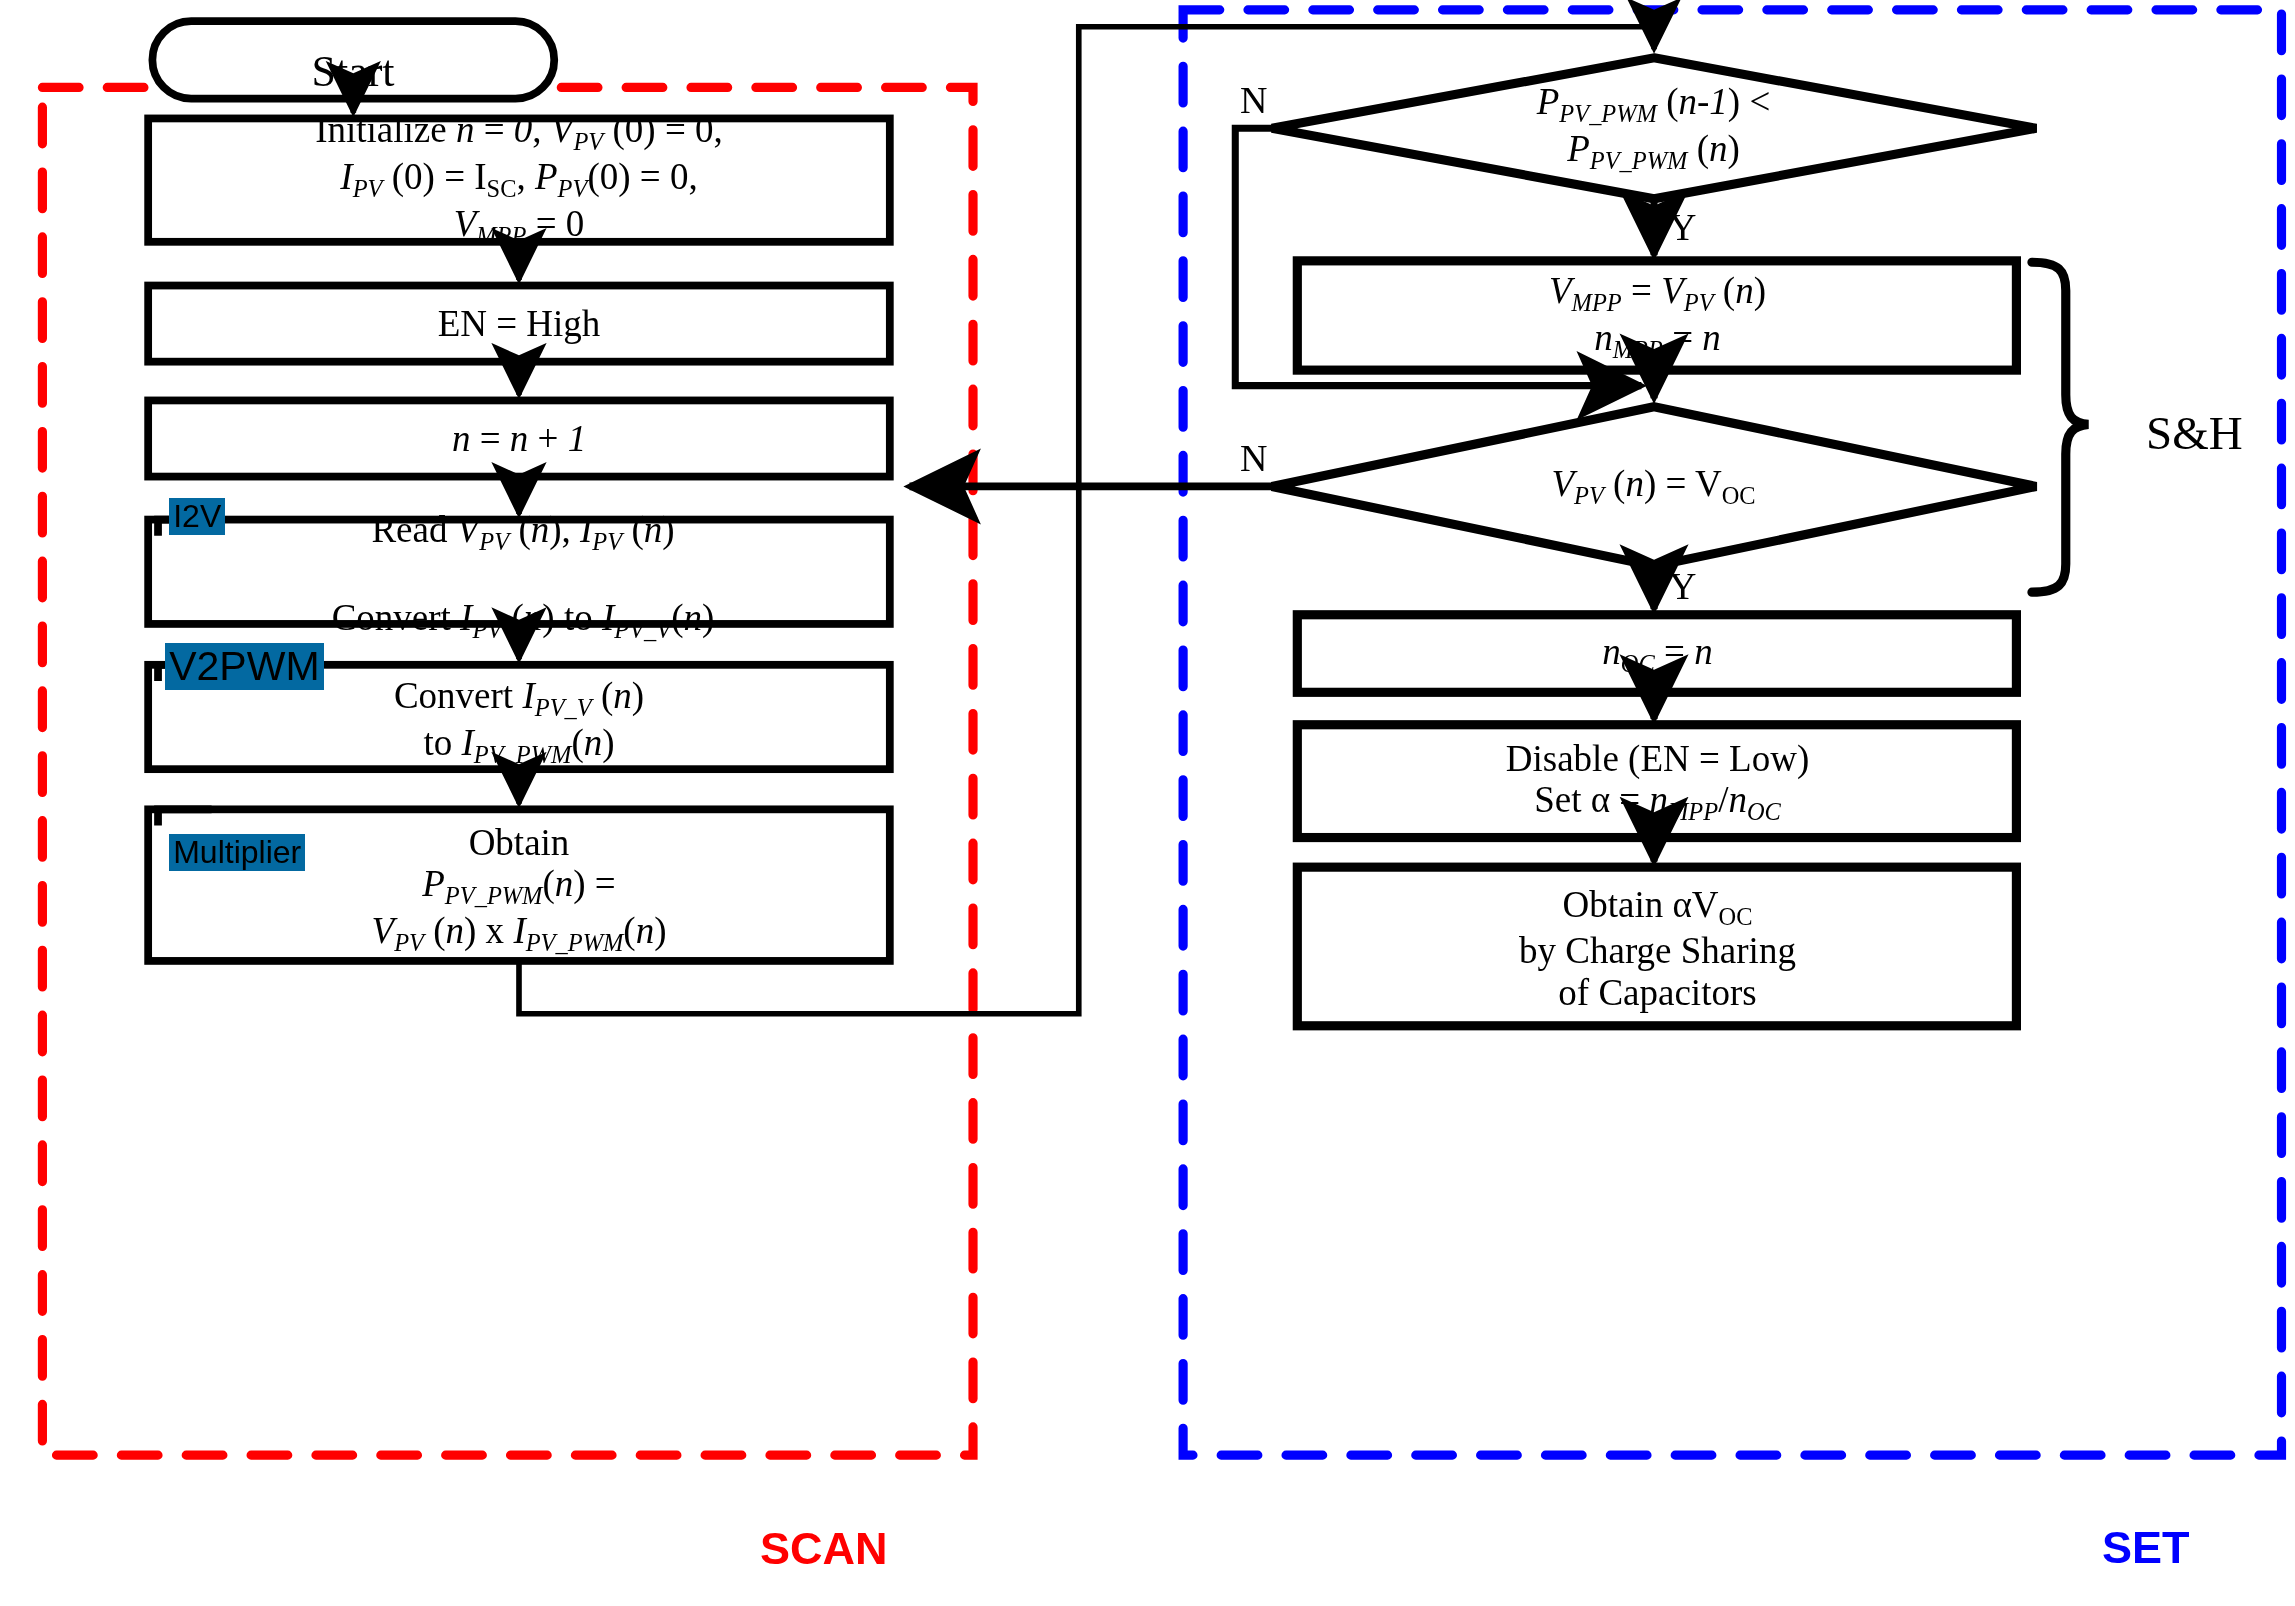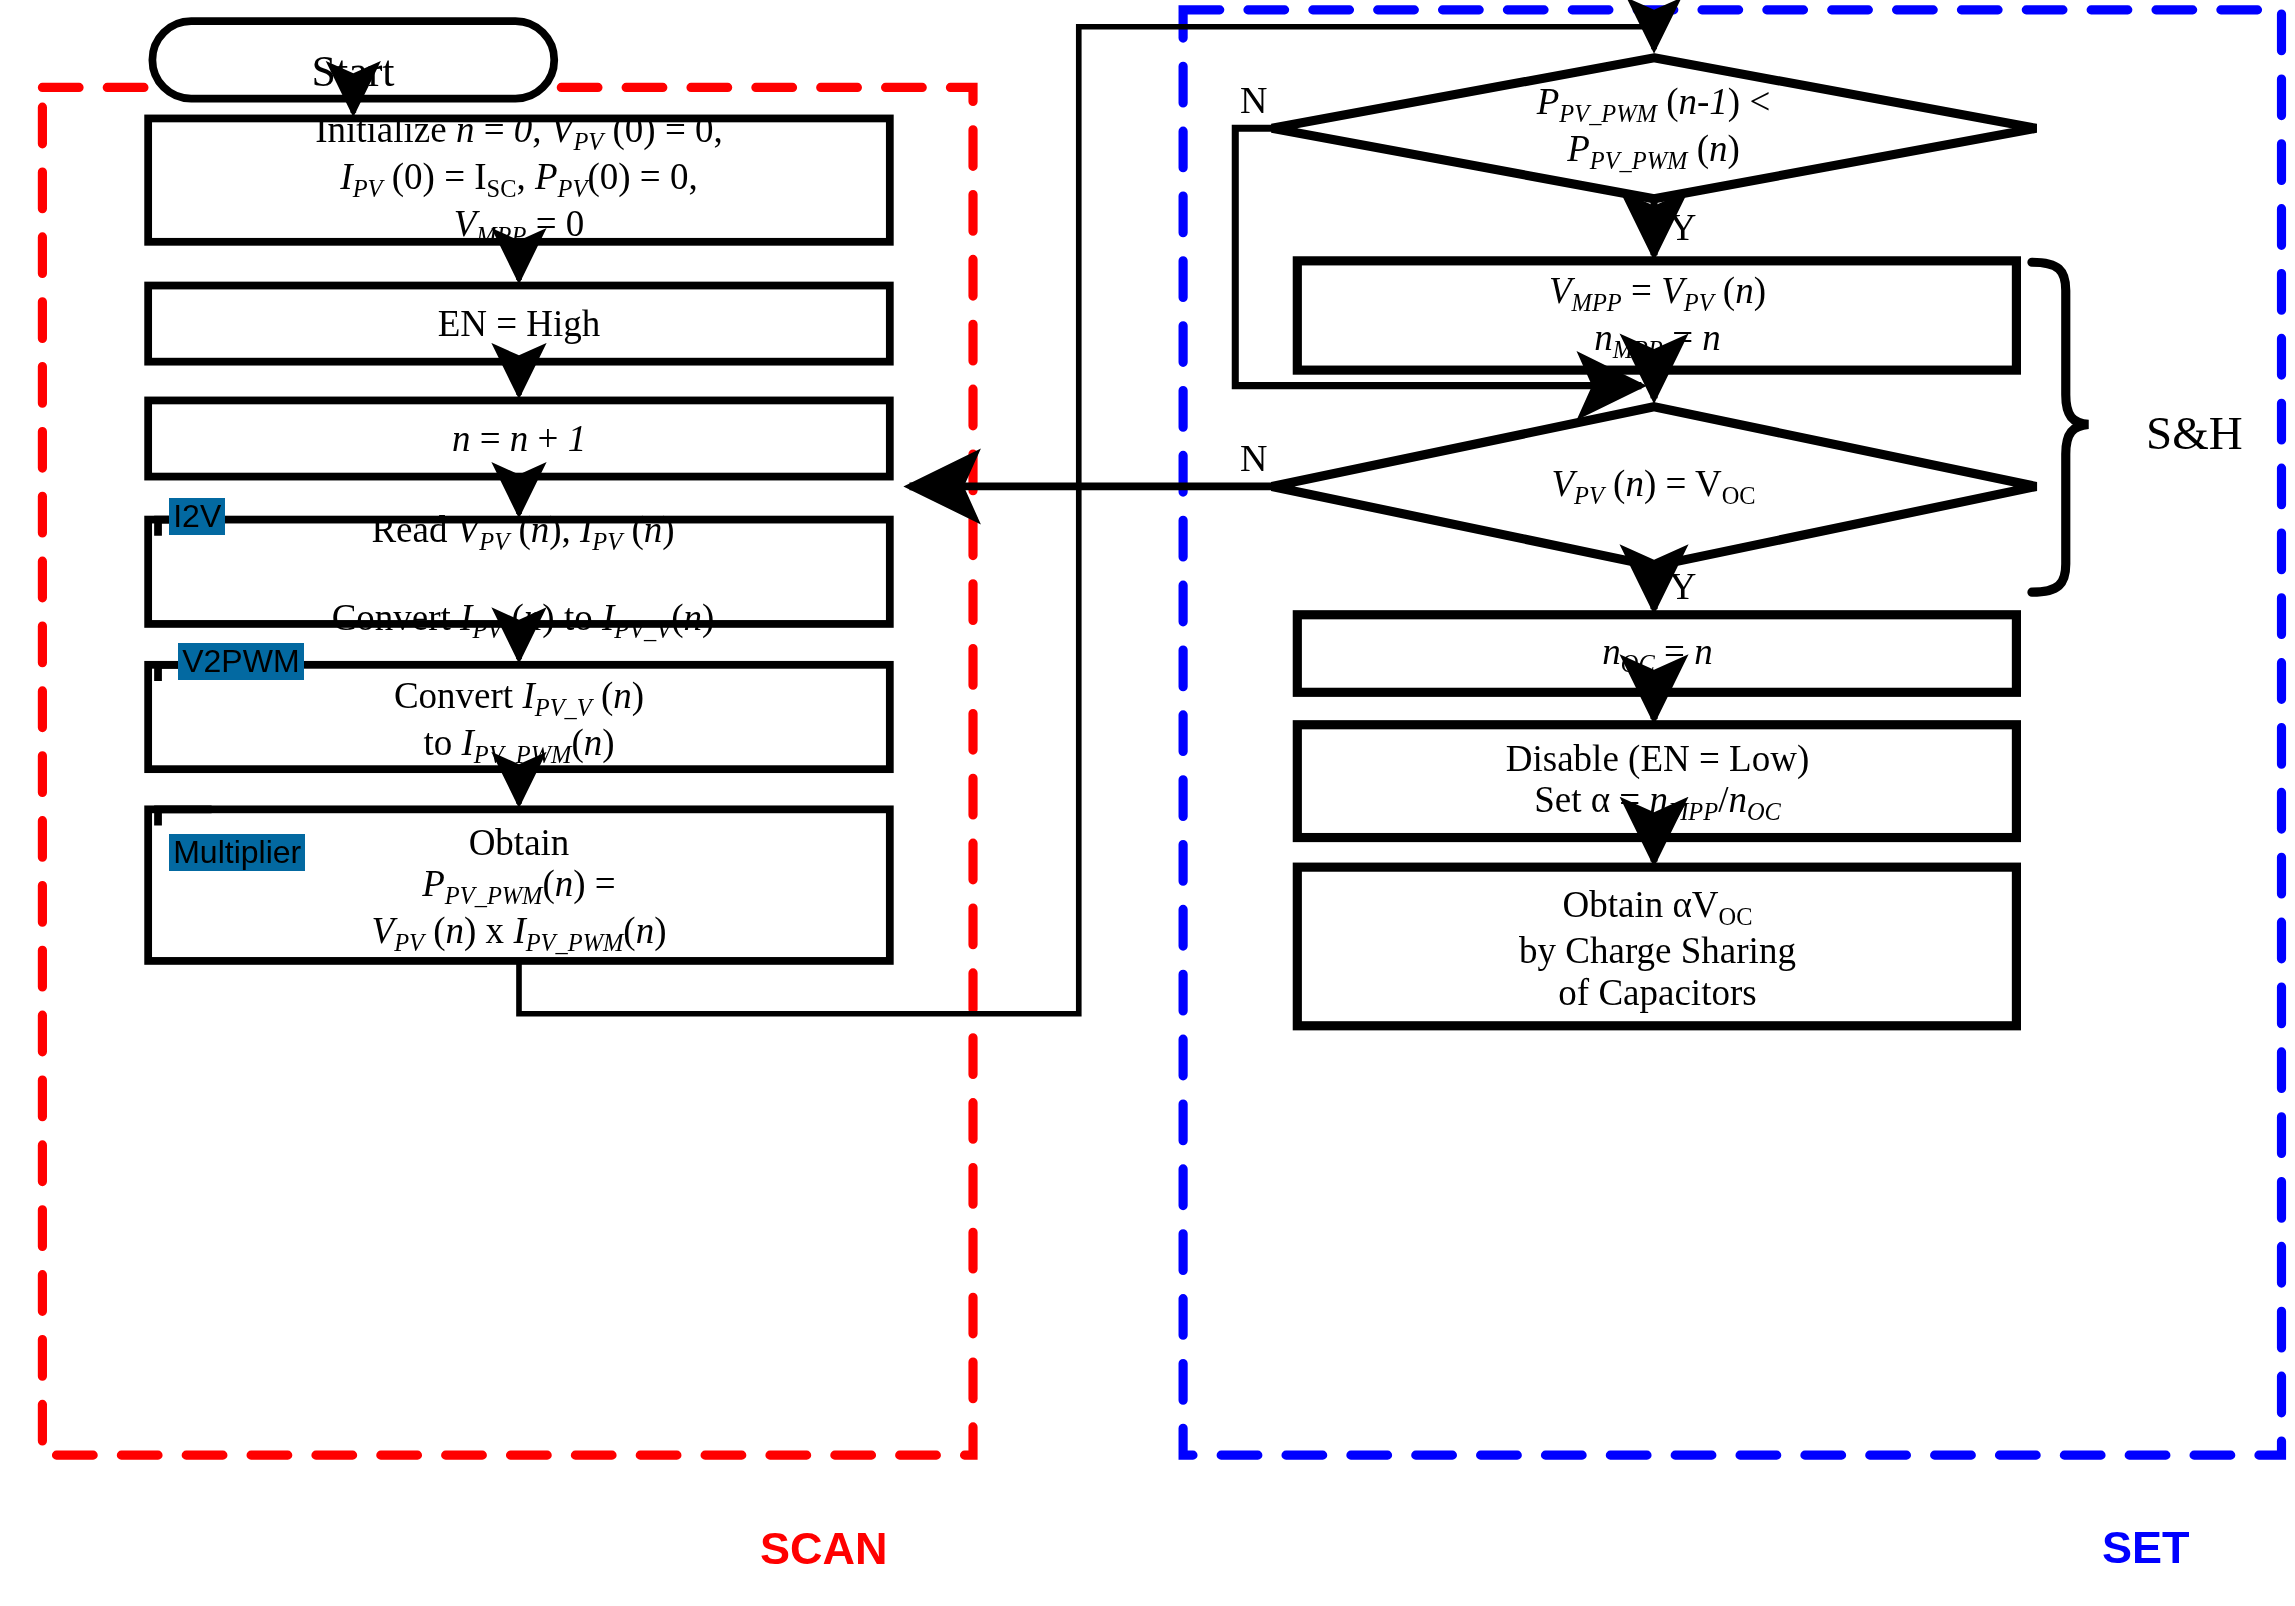--- a/index.html
+++ b/index.html
@@ -118,21 +118,21 @@
     <span class="ln">to <i>I</i><span class="sub">PV_PWM</span>(<i>n</i>)</span>
   </div>
 
   <div class="nodeLabel" style="left:148px;top:818px;width:742px;height:143px;font-size:37px;">
     <span class="ln">Obtain</span>
     <span class="ln"><i>P</i><span class="sub">PV_PWM</span>(<i>n</i>) =</span>
     <span class="ln"><i>V</i><span class="sub">PV</span> (<i>n</i>) x <i>I</i><span class="sub">PV_PWM</span>(<i>n</i>)</span>
   </div>
 
   <div class="grpLabel" style="left:169px;top:498px;font-size:32px;">I2V</div>
-  <div class="grpLabel" style="left:178px;top:643px;font-size:32px;">V2PWM</div>
+  <div class="grpLabel" style="left:165px;top:643px;font-size:41px;">V2PWM</div>
   <div class="grpLabel" style="left:169px;top:834px;font-size:32px;">Multiplier</div>
 
   <div class="nodeLabel" style="left:1375px;top:68px;width:557px;height:120px;font-size:37px;text-align:right;">
     <span class="ln"><i>P</i><span class="sub">PV_PWM</span> (<i>n-1</i>) &lt;</span>
     <span class="ln"><i>P</i><span class="sub">PV_PWM</span> (<i>n</i>)</span>
   </div>
 
   <div class="nodeLabel" style="left:1298px;top:267px;width:719px;height:99px;font-size:37px;">
     <span class="ln"><i>V</i><span class="sub">MPP</span> = <i>V</i><span class="sub">PV</span> (<i>n</i>)</span>
     <span class="ln"><i>n</i><span class="sub">MPP</span> = <i>n</i></span>

